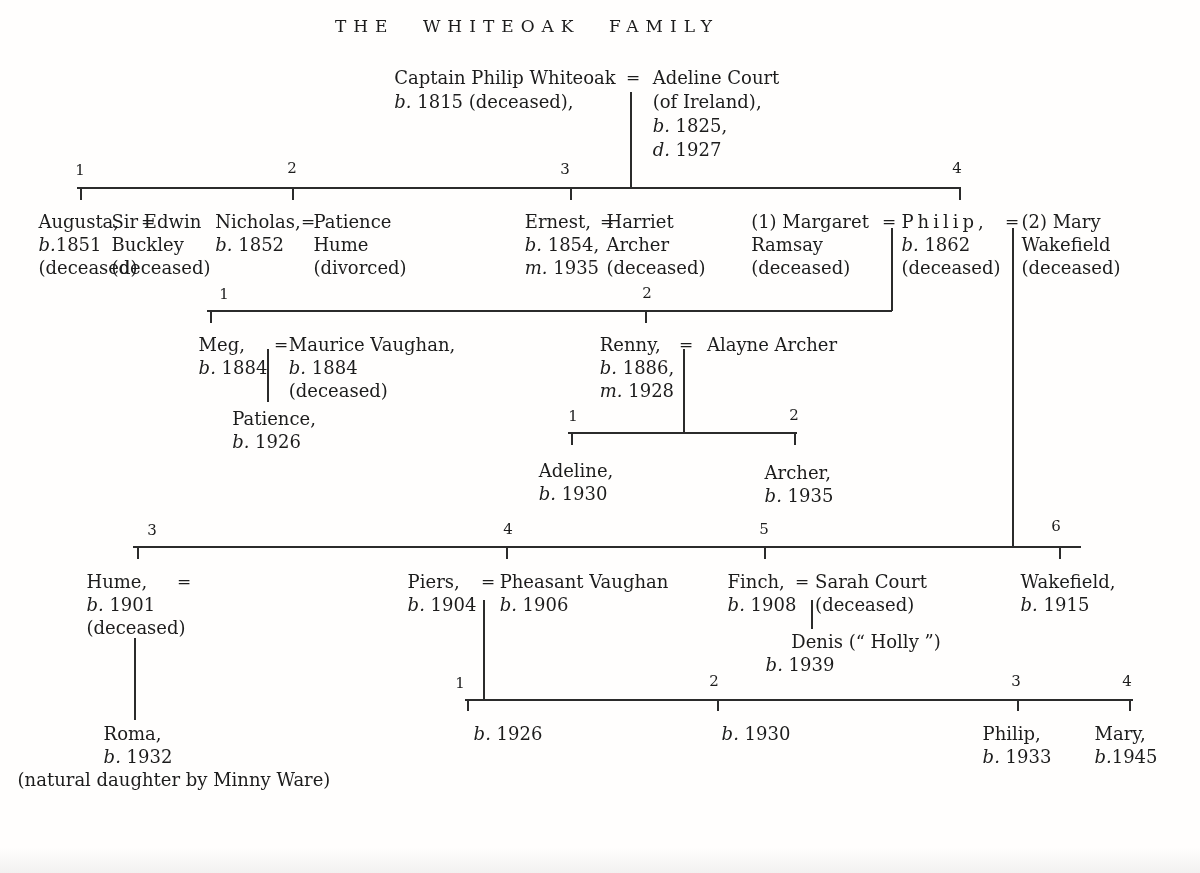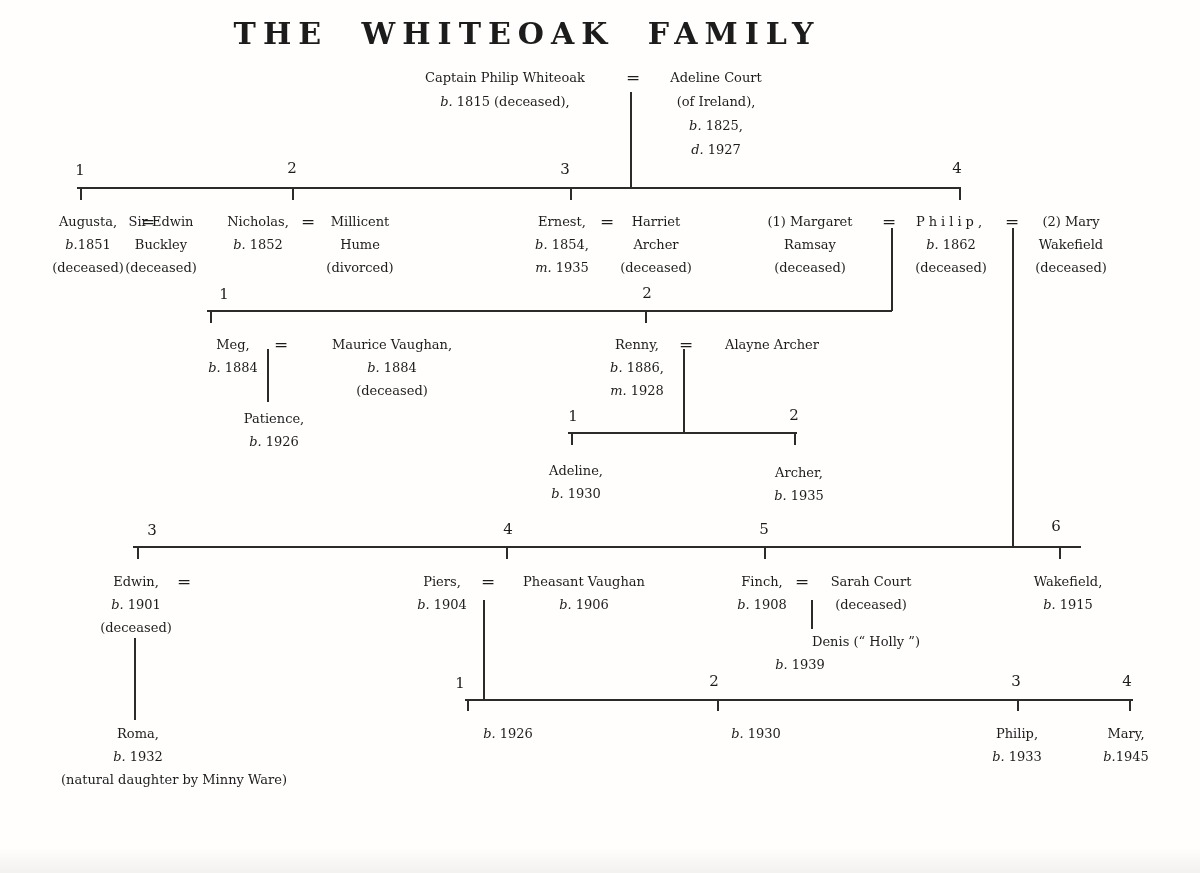--- a/index.html
+++ b/index.html
@@ -1,23 +1,23 @@
 <!DOCTYPE html>
 <html><head>
 <meta charset="utf-8">
 <style>
   html,body{margin:0;padding:0;background:#ffffff;}
   #page{position:relative;width:1200px;height:873px;background:#fffefd;overflow:hidden;
         font-family:"DejaVu Serif","Liberation Serif",serif;color:#1c1c1c;}
   #page:after{content:"";position:absolute;left:0;right:0;bottom:0;height:26px;
         background:linear-gradient(to bottom,rgba(0,0,0,0),rgba(0,0,0,0.05));pointer-events:none;}
-  .title{position:absolute;transform:translateX(-50%);font-size:30px;font-weight:bold;
+  .title{position:absolute;transform:translateX(-50%);font-size:17px;font-weight:normal;
          letter-spacing:7px;word-spacing:16px;white-space:nowrap;}
-  .col{position:absolute;transform:translateX(-50%);text-align:center;white-space:nowrap;
-       font-size:13px;line-height:23px;}
+  .col{position:absolute;transform:translateX(-50%);white-space:nowrap;
+       font-size:18px;line-height:23px;}
   .f .dl{line-height:24px;}
   .eq{position:absolute;transform:translateX(-50%);font-size:17px;line-height:23px;}
   .num{position:absolute;transform:translateX(-50%);font-size:15px;line-height:16px;}
   .hl{position:absolute;height:2px;background:#2b2b2b;}
   .vl{position:absolute;width:2px;background:#2b2b2b;}
   .sp{letter-spacing:4px;}
 </style>
 </head>
 <body>
 
@@ -59,21 +59,21 @@
     <div class="dl">Buckley</div>
     <div class="dl">(deceased)</div>
   </div>
 
   <div class="col" style="left:258px;top:210px">
     <div class="dl">Nicholas,</div>
     <div class="dl"><i>b.</i>&nbsp;1852</div>
   </div>
   <span class="eq" style="left:308px;top:210px">=</span>
   <div class="col" style="left:360px;top:210px">
-    <div class="dl">Millicent</div>
+    <div class="dl">Patience</div>
     <div class="dl">Hume</div>
     <div class="dl">(divorced)</div>
   </div>
 
   <div class="col" style="left:562px;top:210px">
     <div class="dl">Ernest,</div>
     <div class="dl"><i>b.</i>&nbsp;1854,</div>
     <div class="dl"><i>m.</i>&nbsp;1935</div>
   </div>
   <span class="eq" style="left:607px;top:210px">=</span>
@@ -108,21 +108,21 @@
   <div class="vl" style="left:210px;top:311px;height:12px"></div>
   <div class="vl" style="left:645px;top:311px;height:12px"></div>
   <span class="num" style="left:224px;top:286px">1</span>
   <span class="num" style="left:647px;top:285px">2</span>
 
   <div class="col" style="left:233px;top:333px">
     <div class="dl">Meg,</div>
     <div class="dl"><i>b.</i>&nbsp;1884</div>
   </div>
   <span class="eq" style="left:281px;top:333px">=</span>
-  <div class="col" style="left:392px;top:333px">
+  <div class="col" style="left:372px;top:333px">
     <div class="dl">Maurice Vaughan,</div>
     <div class="dl"><i>b.</i>&nbsp;1884</div>
     <div class="dl">(deceased)</div>
   </div>
   <div class="vl" style="left:267px;top:349px;height:53px"></div>
   <div class="col" style="left:274px;top:407px">
     <div class="dl">Patience,</div>
     <div class="dl"><i>b.</i>&nbsp;1926</div>
   </div>
 
@@ -154,21 +154,21 @@
   <div class="vl" style="left:137px;top:547px;height:12px"></div>
   <div class="vl" style="left:506px;top:547px;height:12px"></div>
   <div class="vl" style="left:764px;top:547px;height:12px"></div>
   <div class="vl" style="left:1059px;top:547px;height:12px"></div>
   <span class="num" style="left:152px;top:522px">3</span>
   <span class="num" style="left:508px;top:521px">4</span>
   <span class="num" style="left:764px;top:521px">5</span>
   <span class="num" style="left:1056px;top:518px">6</span>
 
   <div class="col" style="left:136px;top:570px">
-    <div class="dl">Edwin,</div>
+    <div class="dl">Hume,</div>
     <div class="dl"><i>b.</i>&nbsp;1901</div>
     <div class="dl">(deceased)</div>
   </div>
   <span class="eq" style="left:184px;top:570px">=</span>
   <div class="vl" style="left:134px;top:638px;height:82px"></div>
   <div class="col" style="left:138px;top:722px">
     <div class="dl">Roma,</div>
     <div class="dl"><i>b.</i>&nbsp;1932</div>
   </div>
   <div class="col" style="left:174px;top:768px">

